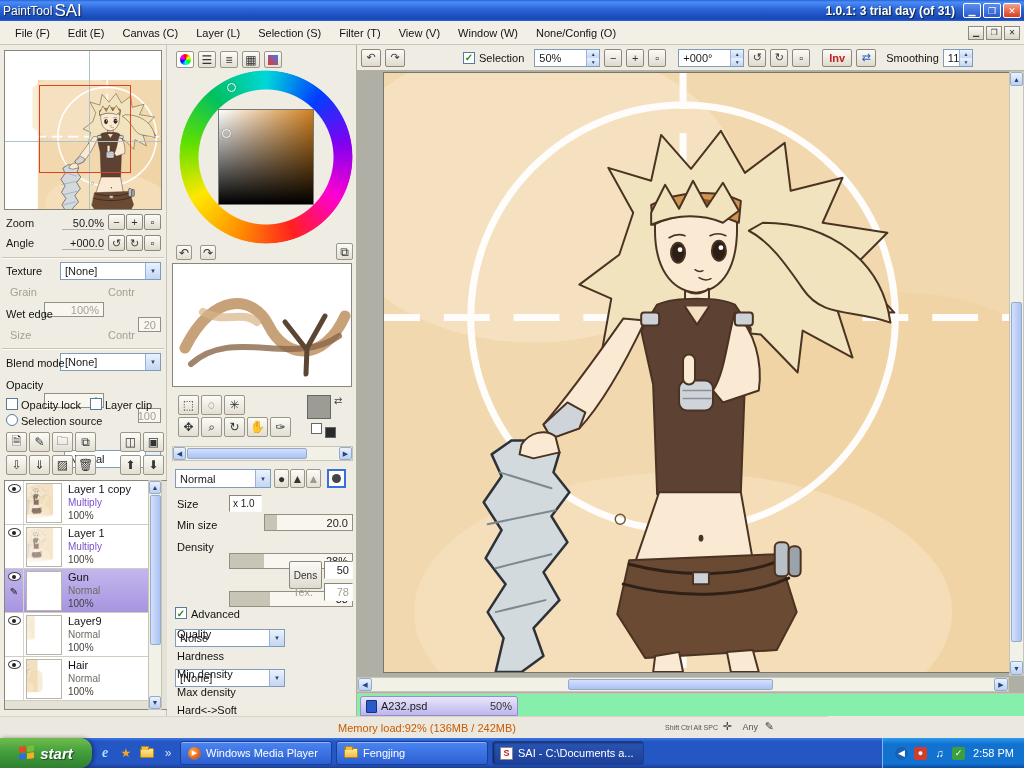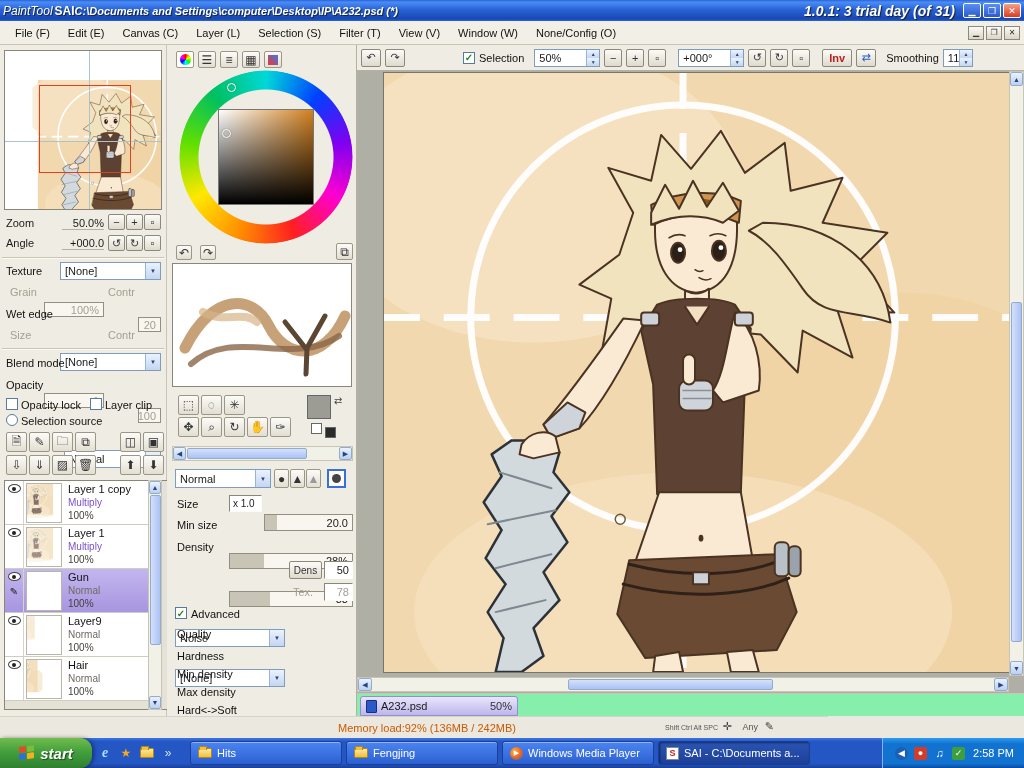--- a/index.html
+++ b/index.html
@@ -3,24 +3,24 @@
 <meta charset="utf-8">
 <style>
 *{margin:0;padding:0;box-sizing:border-box}
 html,body{width:1024px;height:768px;overflow:hidden}
 body{font-family:"Liberation Sans",sans-serif;font-size:11px;color:#1a1a1a;background:#ebe8df}
 .abs{position:absolute}
 #app{position:relative;width:1024px;height:768px;background:#ebe8df}
 
 
 .titlebar{left:0;top:0;width:1024px;height:21px;background:linear-gradient(180deg,#2a63d8 0%,#4a8df5 10%,#2a63d8 45%,#1747b4 90%,#2a63d8 100%);display:flex;align-items:center;color:#fff;padding:0 3px}
-.logo-prefix{font-style:italic;font-size:12px;text-shadow:1px 1px 1px #123}
-.logo-sai{font-weight:bold;font-size:12px;margin:0 0 0 2px;text-shadow:1px 1px 1px #123}
+.logo-prefix{font-size:12px;text-shadow:1px 1px 1px #123}
+.logo-sai{font-weight:normal;font-size:17px;margin:0 15px 0 2px;text-shadow:1px 1px 1px #123}
 .doc-path{font-weight:bold;font-style:italic;font-size:11px;text-shadow:1px 1px 1px #123;flex:0 0 auto}
-.trial{margin-left:auto;font-weight:bold;font-style:italic;font-size:14px;text-shadow:1px 1px 1px #123;padding-right:6px}
+.trial{margin-left:auto;font-weight:bold;font-size:12px;text-shadow:1px 1px 1px #123;padding-right:6px}
 .wbtn{width:18px;height:15px;border:1px solid #fff;border-radius:2px;margin-left:2px;display:flex;align-items:center;justify-content:center;font-size:9px;color:#fff;background:linear-gradient(#5c8ef0,#2a5ac8)}
 .wbtn.close{background:linear-gradient(#f2a18c,#d93c1e)}
 
 
 .menubar{left:0;top:21px;width:1024px;height:24px;background:#f2f0e6;border-bottom:1px solid #c9c5b6;display:flex;align-items:center;padding-left:6px}
 .menu-item{padding:3px 9px;color:#111}
 .mdi-btns{margin-left:auto;display:flex;padding-right:4px}
 .mdi{width:16px;height:14px;border:1px solid #8c887c;background:linear-gradient(#fbfaf6,#d9d5c8);margin-left:2px;display:flex;align-items:center;justify-content:center;font-size:8px;color:#333}
 
 
@@ -159,21 +159,20 @@
   <circle cx="237" cy="447" r="5" fill="none" stroke="#6a5a3a" stroke-width="1.5"></circle>
 </symbol>
 </defs>
 </svg>
 
 <div id="app">
 
   <div class="abs titlebar">
     <span class="logo-prefix">PaintTool</span>
     <span class="logo-sai">SAI</span>
-    <span class="doc-path">C:\Documents and Settings\computer\Desktop\IP\A232.psd (*)</span>
     <span class="trial">1.0.1: 3 trial day (of 31)</span>
     <span class="wbtn">▁</span>
     <span class="wbtn">❐</span>
     <span class="wbtn close">✕</span>
   </div>
 
   <div class="abs menubar">
     <span class="menu-item">File (F)</span>
     <span class="menu-item">Edit (E)</span>
     <span class="menu-item">Canvas (C)</span>
@@ -432,21 +431,21 @@
     <div class="abs lbl" style="left:10px;top:496px">Density</div>
     <div class="abs slider" style="left:62px;top:494px;width:124px;height:16px">
       <span class="fill" style="width:33%"></span>
         <span class="val">33</span>
     </div>
 
     <div class="abs dd" style="left:8px;top:516px;width:110px;height:18px">
       <span class="txt">Noise</span>
         <span class="arr">▼</span>
     </div>
-    <div class="abs btn3" style="left:122px;top:516px;width:33px;height:18px;font-size:10px">
+    <div class="abs btn3" style="left:122px;top:516px;width:33px;height:28px;font-size:10px">
         <span>Dens</span>
       </div>
     <div class="abs sunkbox" style="left:157px;top:516px;width:29px;height:18px;justify-content:flex-end;padding-right:3px">
         <span>50</span>
       </div>
 
     <div class="abs dd" style="left:8px;top:538px;width:110px;height:18px">
       <span class="txt">[None]</span>
         <span class="arr">▼</span>
     </div>
@@ -560,31 +559,27 @@
       </span>
       <span>start</span>
     </div>
     <span class="ql-ico" style="font-family:'Liberation Serif',serif;font-style:italic;font-weight:bold;color:#aee0ff;font-size:14px">e</span>
     <span class="ql-ico" style="color:#f5a623">★</span>
     <span class="ql-ico">
         <span class="folder"></span>
       </span>
     <span class="ql-ico" style="color:#cfe0ff">»</span>
 
-    <div class="tbtn" style="margin-left:14px">
-      <span class="folder"></span>
-      <span>Hits</span>
+    <div class="tbtn">
+      <span style="width:13px;height:13px;border-radius:50%;background:radial-gradient(circle at 35% 35%,#ffb347,#e8641e 55%,#2d6fd3);flex:0 0 auto;display:flex;align-items:center;justify-content:center;color:#fff;font-size:7px">▶</span>
+      <span>Windows Media Player</span>
     </div>
     <div class="tbtn">
       <span class="folder"></span>
       <span>Fengjing</span>
-    </div>
-    <div class="tbtn">
-      <span style="width:13px;height:13px;border-radius:50%;background:radial-gradient(circle at 35% 35%,#ffb347,#e8641e 55%,#2d6fd3);flex:0 0 auto;display:flex;align-items:center;justify-content:center;color:#fff;font-size:7px">▶</span>
-      <span>Windows Media Player</span>
     </div>
     <div class="tbtn active">
       <span style="width:13px;height:13px;background:#fff;border:1px solid #888;flex:0 0 auto;display:flex;align-items:center;justify-content:center;color:#c02020;font-weight:bold;font-size:9px">S</span>
       <span>SAI - C:\Documents a...</span>
     </div>
 
     <div class="tray">
       <span class="trayico" style="background:#1a5fb4;border-radius:50%">◀</span>
       <span class="trayico" style="background:#d23c2a">●</span>
       <span class="trayico" style="background:transparent;font-size:11px">♫</span>

